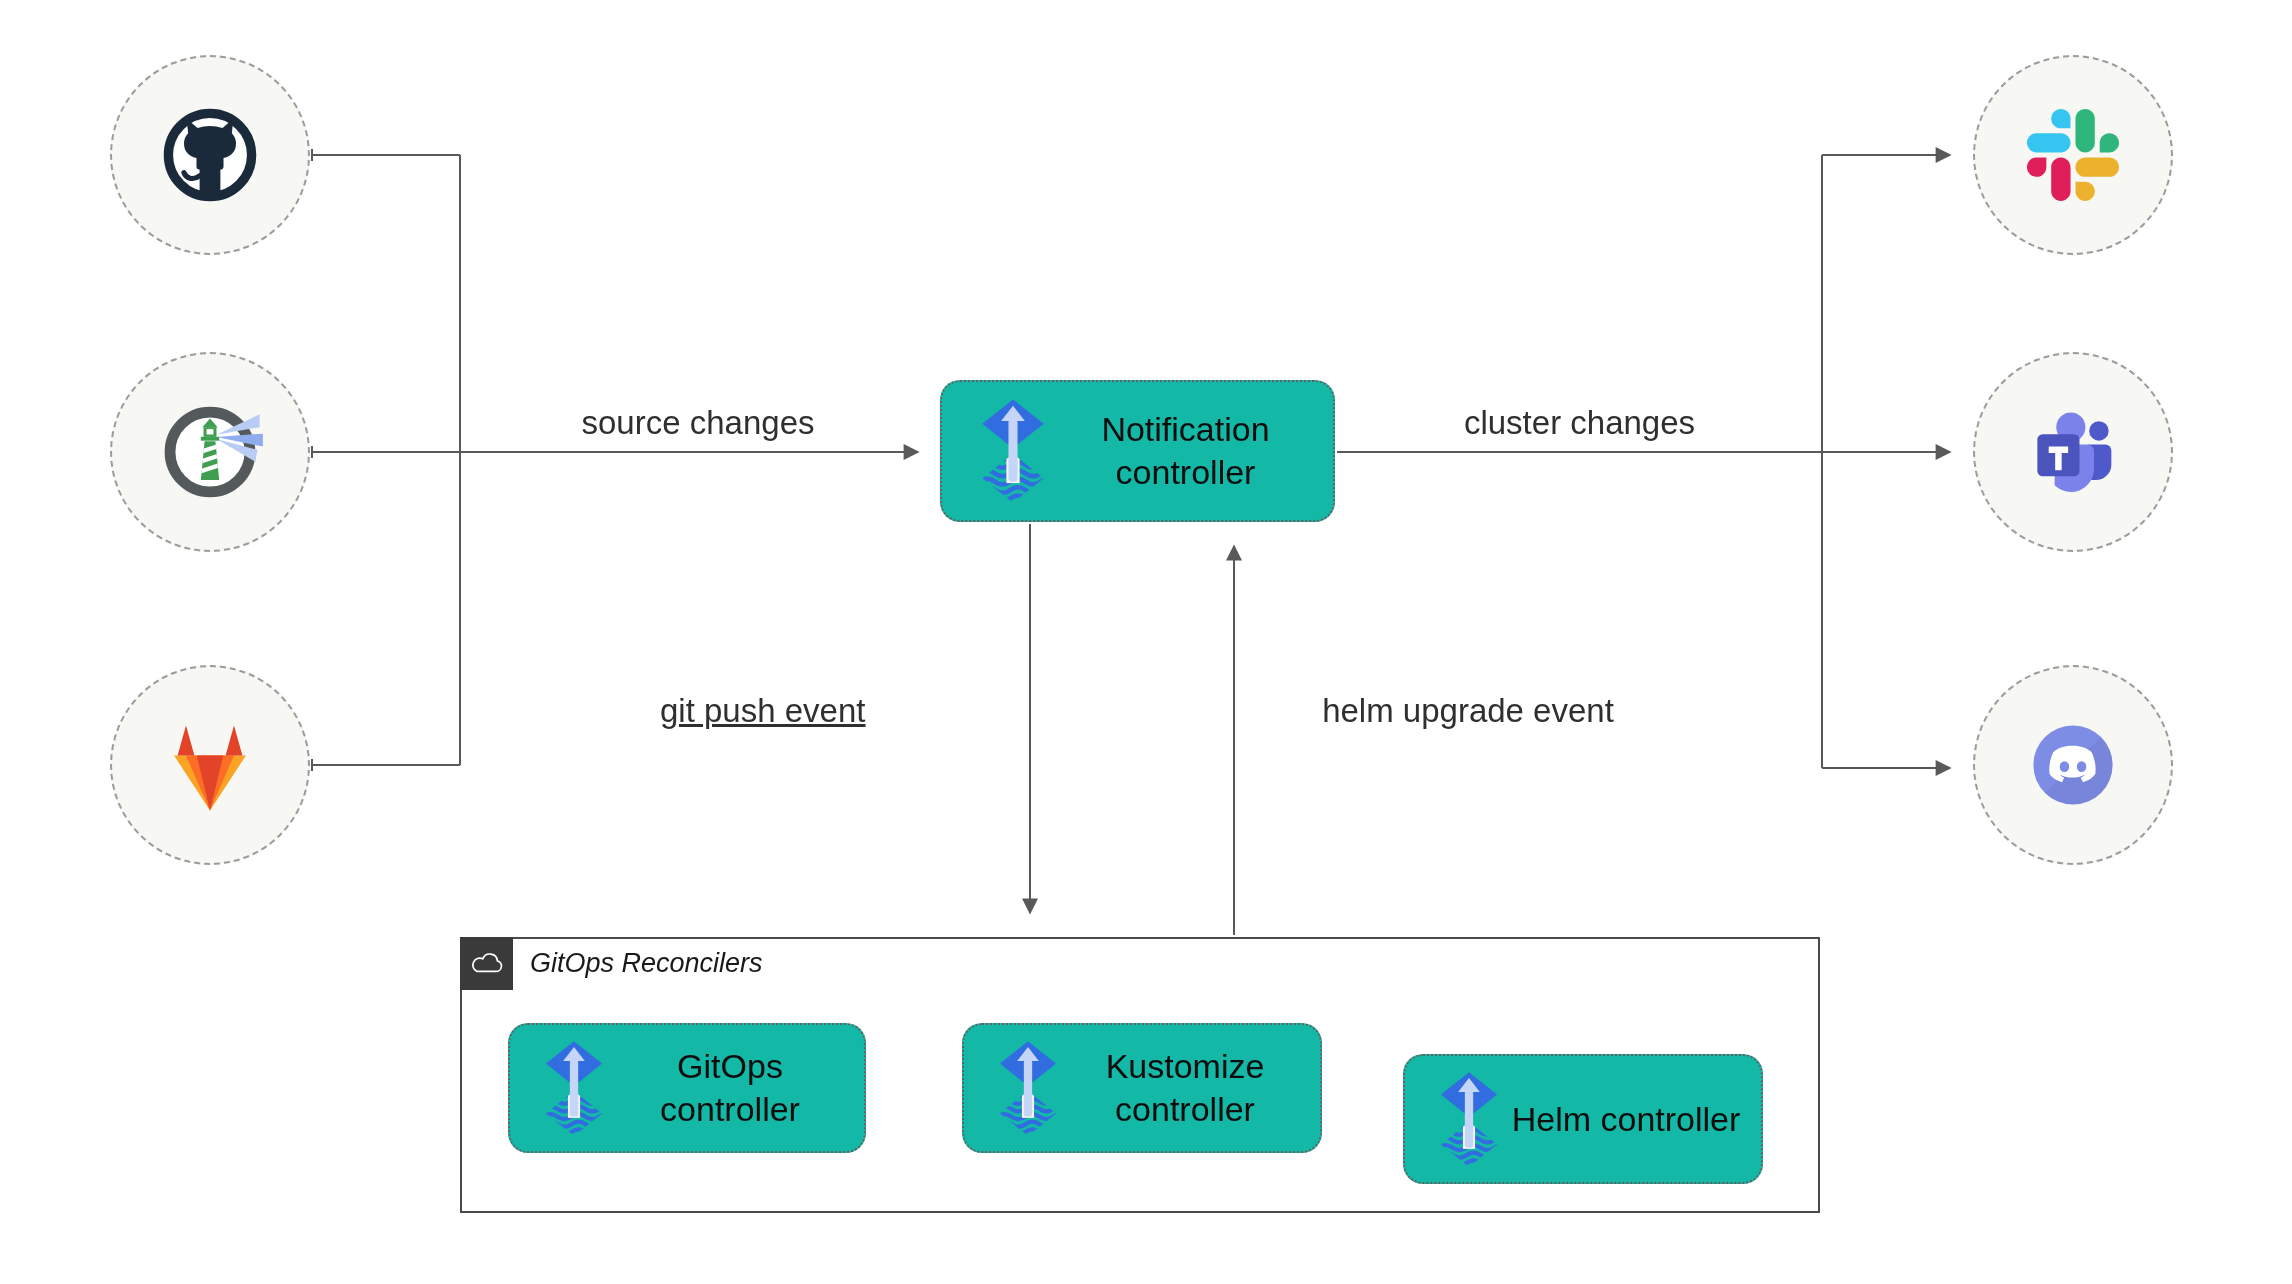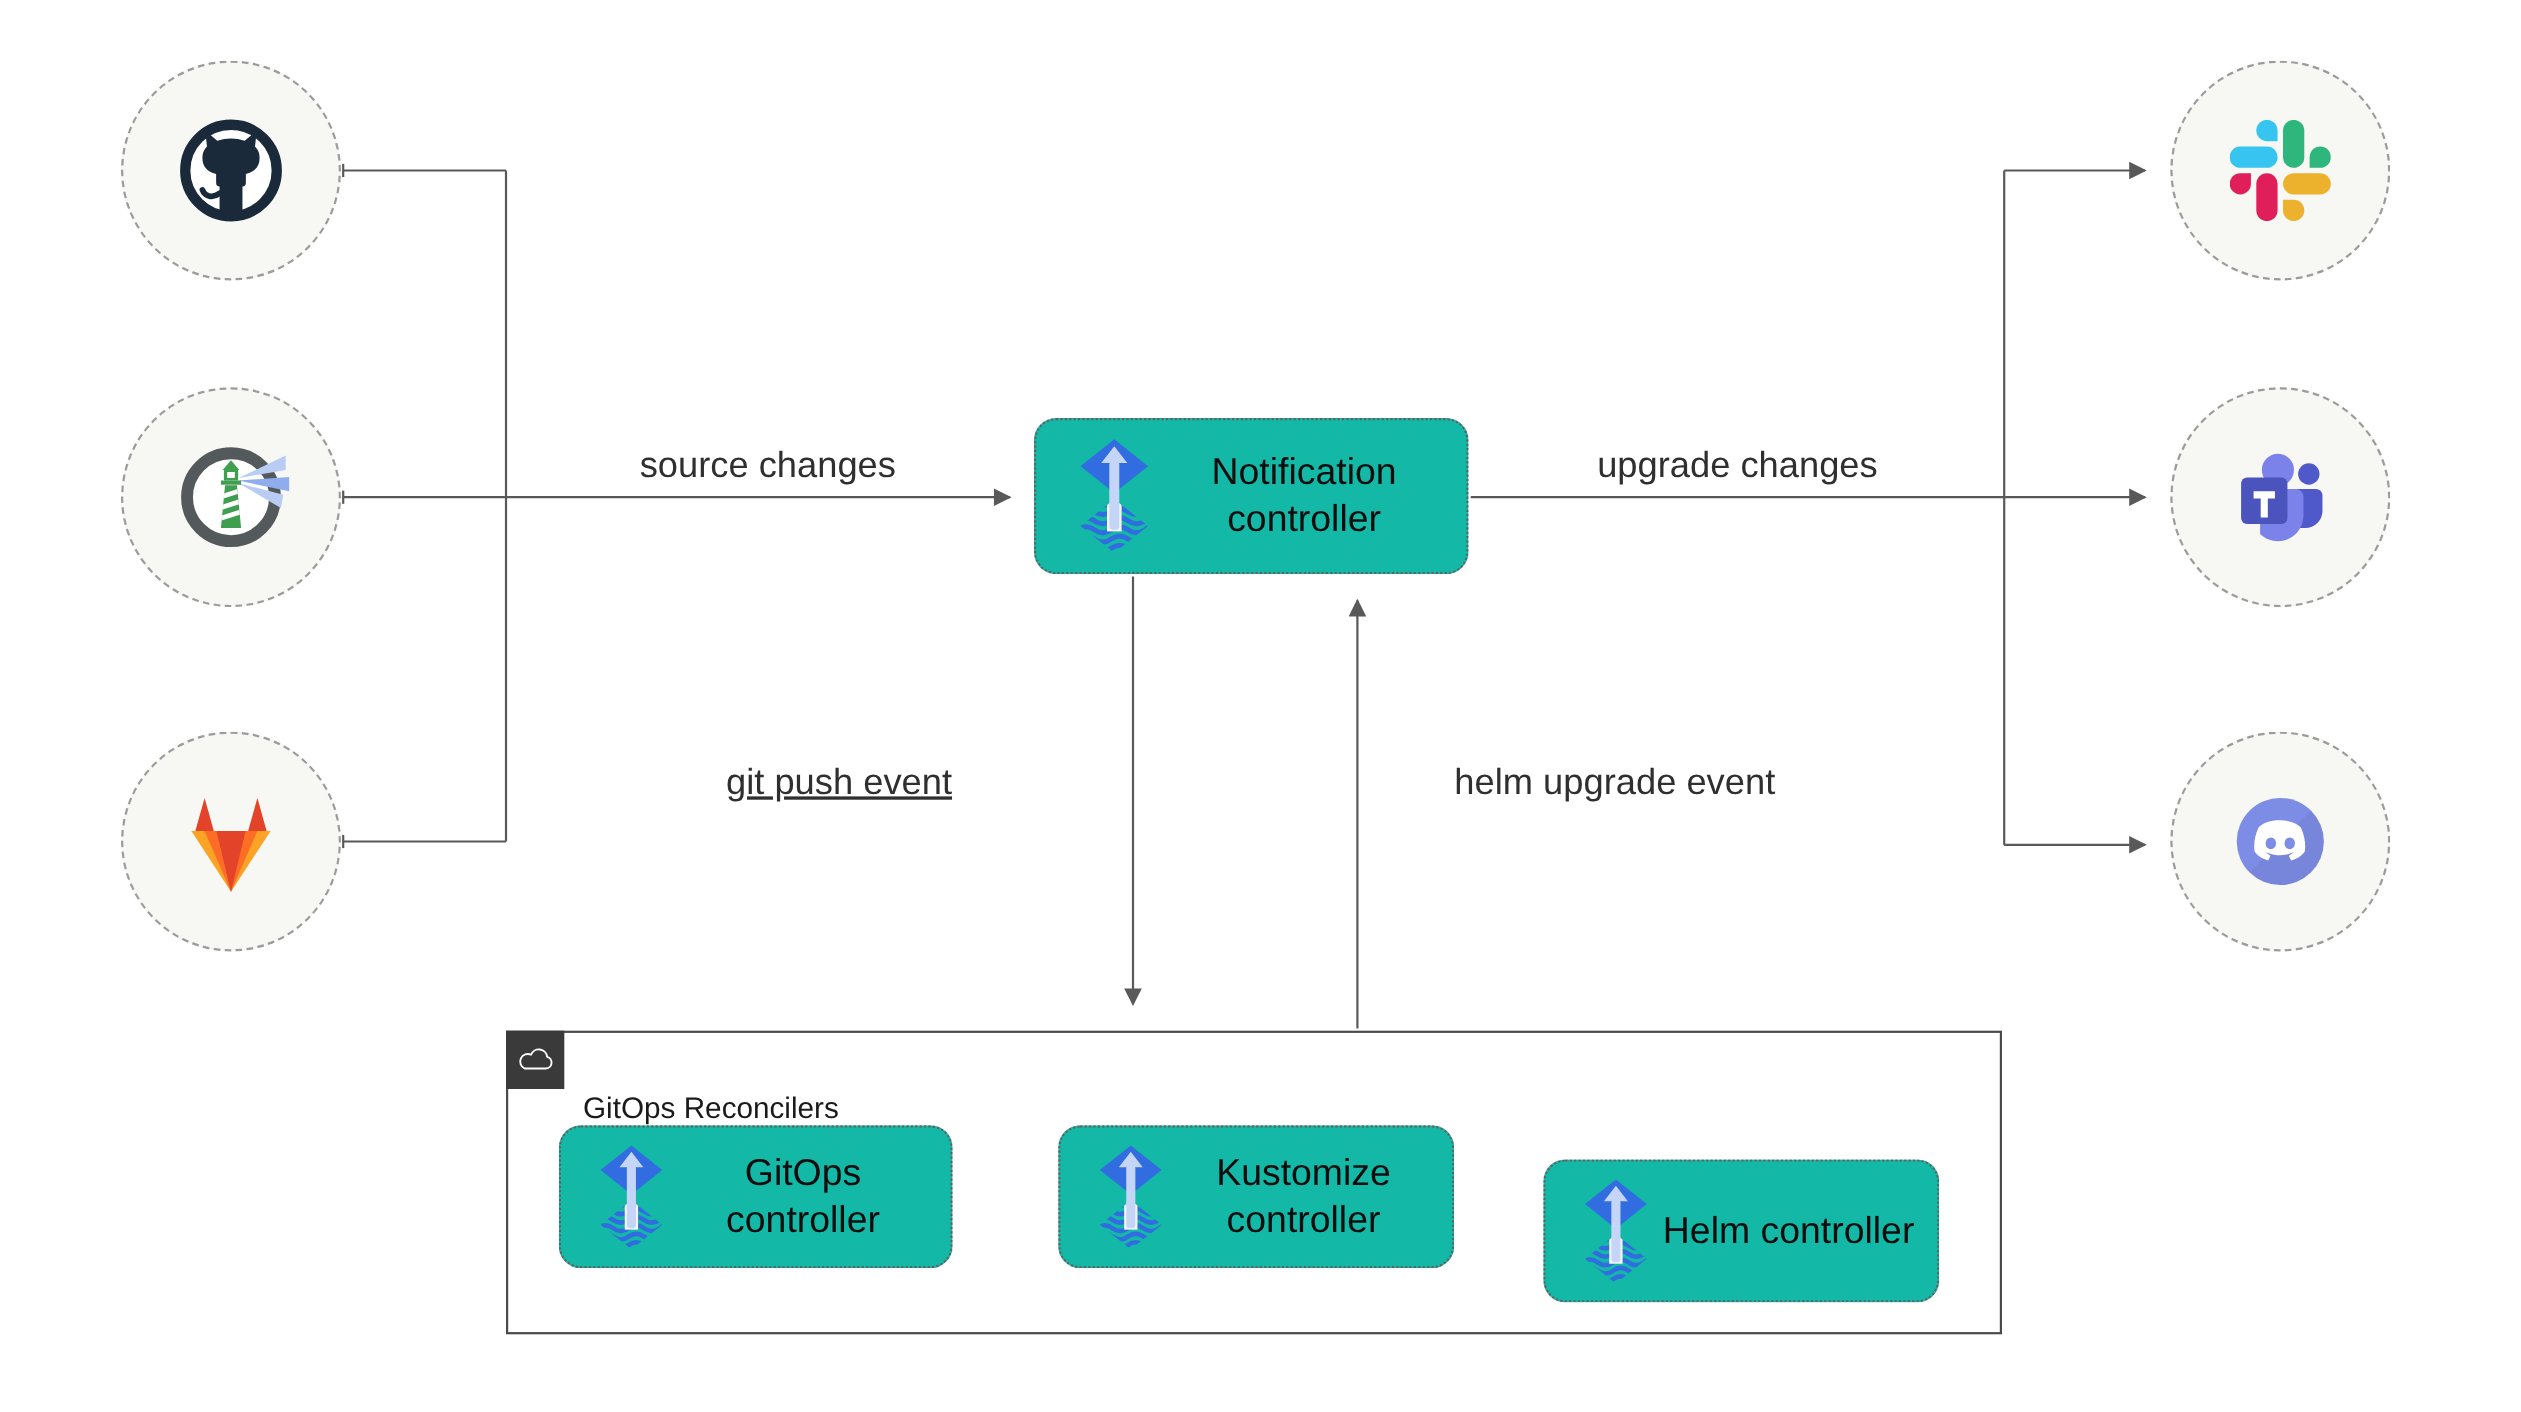--- a/index.html
+++ b/index.html
@@ -26,21 +26,21 @@
   .right{text-align:left;text-decoration:underline;}
   #gitops-box{
     position:absolute;left:460px;top:937px;width:1360px;height:276px;
     border:2px solid #4a4a4a;background:#ffffff;box-sizing:border-box;z-index:1;
   }
   #gitops-header-square{
     position:absolute;left:460px;top:937px;width:53px;height:53px;background:#3a3a3a;
     display:flex;align-items:center;justify-content:center;z-index:2;
   }
   #gitops-header-label{
-    position:absolute;left:530px;top:992px;font-size:27px;color:#1a1a1a;z-index:2;white-space:nowrap;
+    position:absolute;left:530px;top:948px;font-size:27px;color:#1a1a1a;z-index:2;white-space:nowrap;font-style:italic;
   }
   .flux-svg{flex:0 0 auto;}
   .src-icon{display:block;}
 </style>
 </head>
 <body>
 
 <svg width="0" height="0" style="position:absolute" aria-hidden="true">
   <defs>
     <symbol id="flux-icon" viewBox="0 0 100 152">
@@ -199,21 +199,21 @@
   </div>
 
   <div class="ctrl-box" style="left:940px;top:380px;width:395px;height:142px">
     <svg class="flux-svg" style="margin-left:36px" width="70" height="106">
         <use href="#flux-icon"></use>
       </svg>
     <div class="ctrl-label">Notification controller</div>
   </div>
 
   <div class="edge-label center" style="left:460px;top:404px;width:476px">source changes</div>
-  <div class="edge-label center" style="left:1337px;top:404px;width:485px">upgrade changes</div>
+  <div class="edge-label center" style="left:1337px;top:404px;width:485px">cluster changes</div>
   <div class="edge-label right" style="left:660px;top:692px;width:350px">git push event</div>
   <div class="edge-label" style="left:1258px;top:692px;width:420px">helm upgrade event</div>
 
   <div id="gitops-box"></div>
   <div id="gitops-header-square">
     <svg width="36" height="27">
         <use href="#cloud-icon"></use>
       </svg>
   </div>
   <div id="gitops-header-label">GitOps Reconcilers</div>

